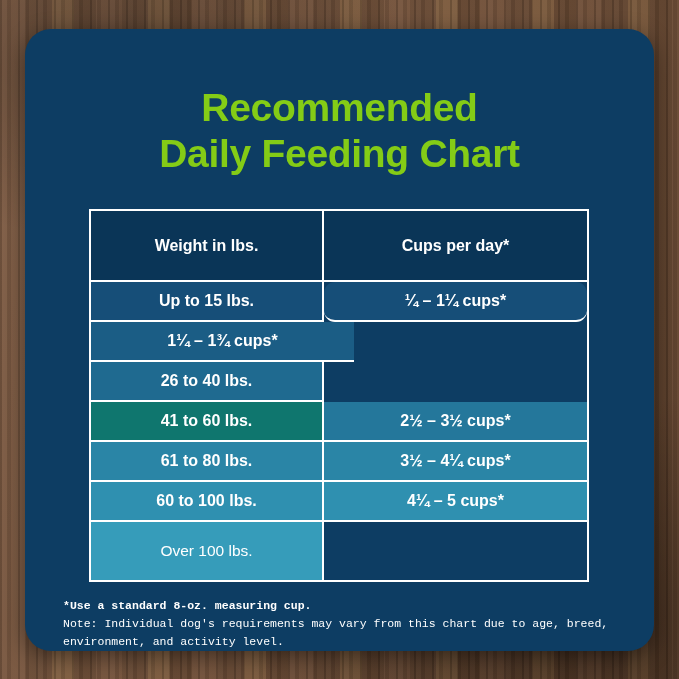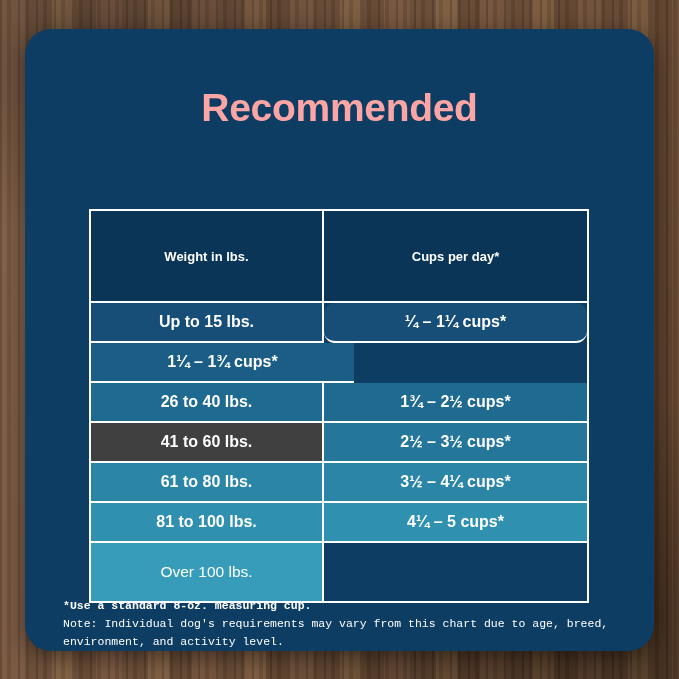--- a/index.html
+++ b/index.html
@@ -53,21 +53,21 @@
     box-shadow: 0 6px 22px rgba(0,0,0,0.45);
     overflow: hidden;
   }
 
   .title {
     position: absolute;
     left: 0;
     right: 0;
     top: 56px;
     text-align: center;
-    color: #fca5a5;
+    color: #84cc16;
     font-size: 39px;
     font-weight: bold;
     line-height: 1.17;
     letter-spacing: -0.3px;
   }
   .title .line2 { display: block; }
 
   
   .table {
     position: absolute;
@@ -88,22 +88,22 @@
     justify-content: center;
     text-align: center;
     color: #ffffff;
     border-bottom: 2px solid #ffffff;
     padding: 0 8px;
   }
   .c-left  { width: 233px; border-right: 2px solid #ffffff; }
   .c-right { width: 263px; }
 
   .row.header .cell {
-    height: 92px;
-    font-size: 13px;
+    height: 71px;
+    font-size: 16px;
     font-weight: bold;
     background: #0a3557;
   }
   .row.data .cell {
     height: 40px;
     font-size: 16px;
     font-weight: bold;
   }
   .row.data.tall .cell {
     height: 58px;
@@ -128,55 +128,55 @@
 </style>
 </head>
 <body>
 
 <div class="wood"></div>
 
 <div class="card">
 
   <div class="title">
     <span>Recommended</span>
+    <span class="line2">Daily Feeding Chart</span>
   </div>
 
   <div class="table">
 
     <div class="row header">
       <div class="cell c-left">Weight in lbs.</div>
       <div class="cell c-right">Cups per day*</div>
     </div>
 
     <div class="row data">
       <div class="cell c-left" style="background: rgb(22, 78, 120);">Up to 15 lbs.</div>
       <div class="cell c-right" style="background: rgb(22, 78, 120); border-radius: 11px;">¼ – 1¼ cups*</div>
     </div>
 
     <div class="row data">
       <div class="cell c-right" style="background: rgb(27, 93, 133);">1¼ – 1¾  cups*</div>
     </div>
 
     <div class="row data">
       <div class="cell c-left" style="background: rgb(31, 106, 144);">26 to 40 lbs.</div>
-      <div class="cell c-right" style="background: rgb(31, 106, 144);">1¾ – 2½ cups*</div>
     </div>
 
     <div class="row data">
-      <div class="cell c-left" style="background: #404040;">41 to 60 lbs.</div>
+      <div class="cell c-left" style="background: #0f766e;">41 to 60 lbs.</div>
       <div class="cell c-right" style="background: rgb(36, 119, 155);">2½ – 3½ cups*</div>
     </div>
 
     <div class="row data">
       <div class="cell c-left" style="background: rgb(42, 133, 166);">61 to 80 lbs.</div>
       <div class="cell c-right" style="background: rgb(42, 133, 166);">3½ – 4¼ cups*</div>
     </div>
 
     <div class="row data">
-      <div class="cell c-left" style="background: rgb(47, 144, 176);">81 to 100 lbs.</div>
+      <div class="cell c-left" style="background: rgb(47, 144, 176);">60 to 100 lbs.</div>
       <div class="cell c-right" style="background: rgb(47, 144, 176);">4¼ – 5 cups*</div>
     </div>
 
     <div class="row data tall last">
       <div class="cell c-left" style="background: rgb(54, 156, 186);">Over 100 lbs.</div>
     </div>
 
   </div>
 
   <div class="notes">

